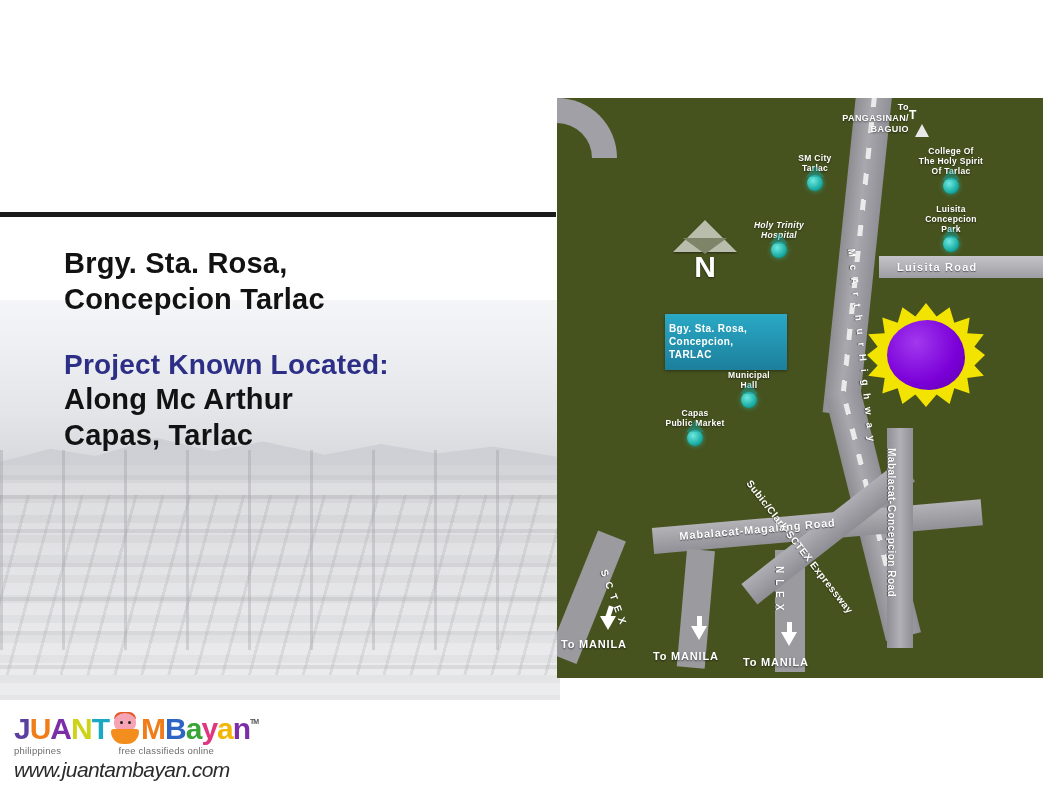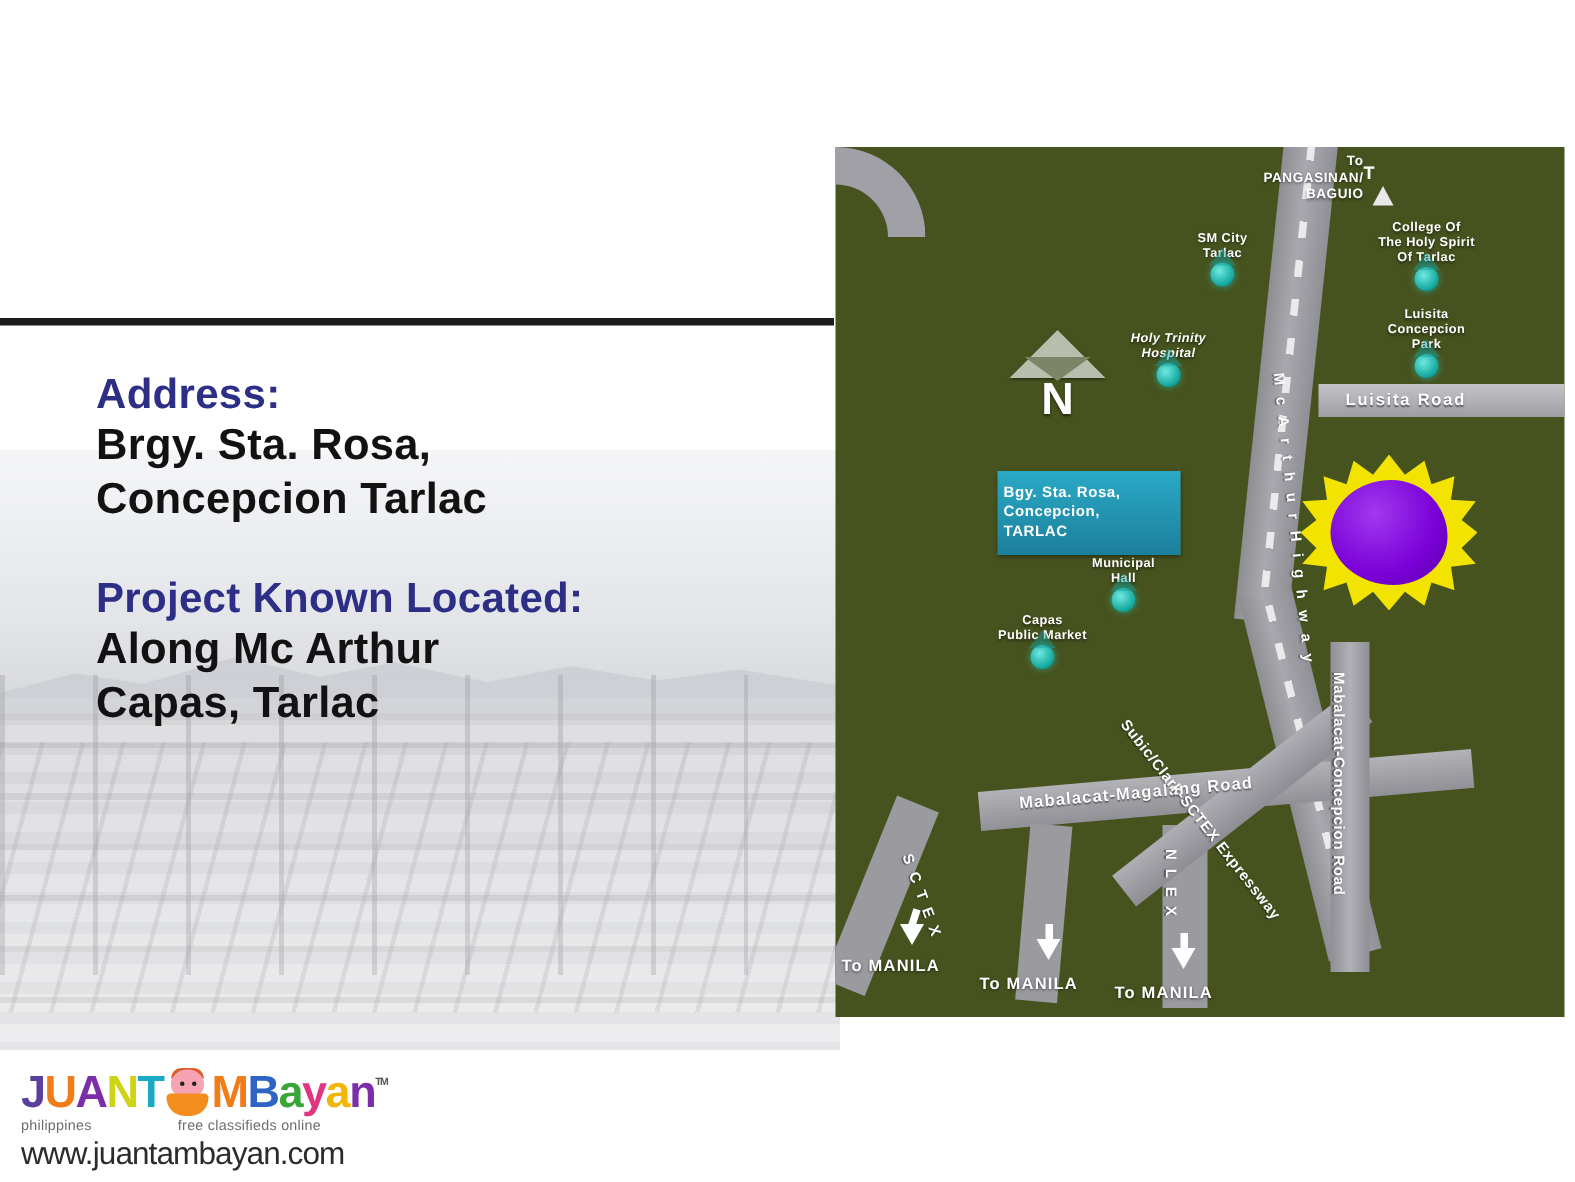--- a/index.html
+++ b/index.html
@@ -291,21 +291,21 @@
   }
   .logo-face .eye.l { left: 10px; } .logo-face .eye.r { left: 18px; }
   .logo-face .body {
     position: absolute; left: 1px; top: 15px; width: 28px; height: 15px;
     background: #f28d1e; border-radius: 3px 3px 13px 13px;
   }
   .logo-tag {
     display: flex; justify-content: space-between; width: 200px;
     font-size: 9.5px; color: #6d6d6d; letter-spacing: .2px; margin-top: 1px;
   }
-  .logo-url { font-size: 21px; color: #2b2b2b; letter-spacing: -.6px; margin-top: 2px; }
+  .logo-url { font-size: 21px; color: #2b2b2b; letter-spacing: -.6px; margin-top: 2px; font-style: italic; }
   .logo-tm { font-size: 7px; color: #555; align-self: flex-start; margin-top: 4px; }
 </style>
 </head>
 <body>
 
 <div id="page">
 
   <div class="slide">
 
     <div class="photo-bg">
@@ -313,21 +313,20 @@
       <div class="ridge"></div>
       <div class="ground"></div>
       <div class="roofs"></div>
       <div class="posts"></div>
     </div>
     <div class="photo-veil"></div>
 
     <div class="title-rule"></div>
 
     <div class="text-block">
-      <div class="lbl">Address:</div>
       <div class="val">Brgy. Sta. Rosa,</div>
       <div class="val">Concepcion Tarlac</div>
       <div class="gap"></div>
       <div class="lbl">Project Known Located:</div>
       <div class="val">Along Mc Arthur</div>
       <div class="val">Capas, Tarlac</div>
     </div>
 
     <div class="map-frame">
       <div class="map-inner">

